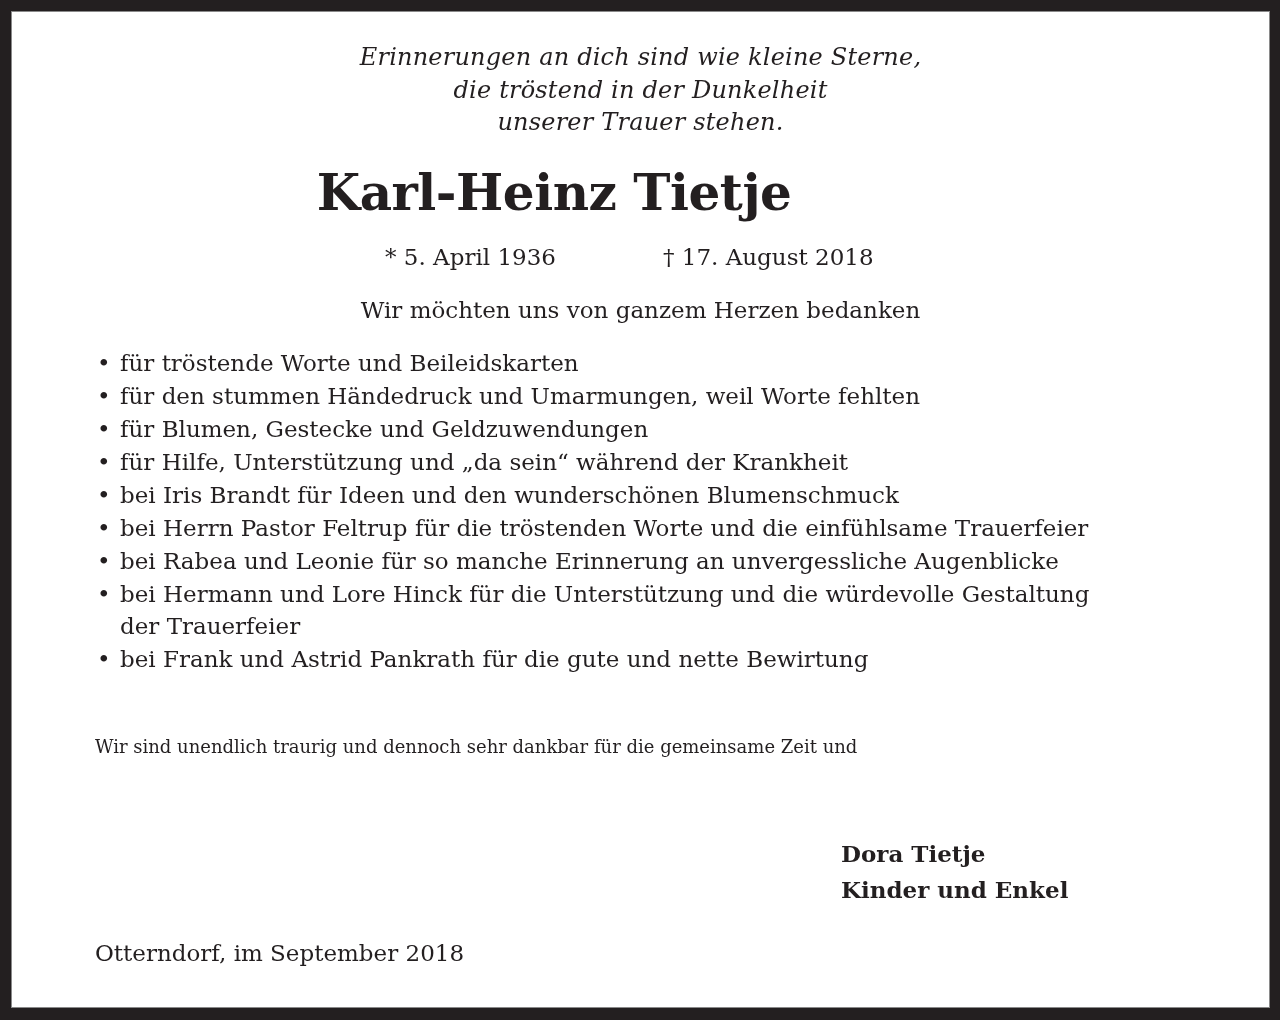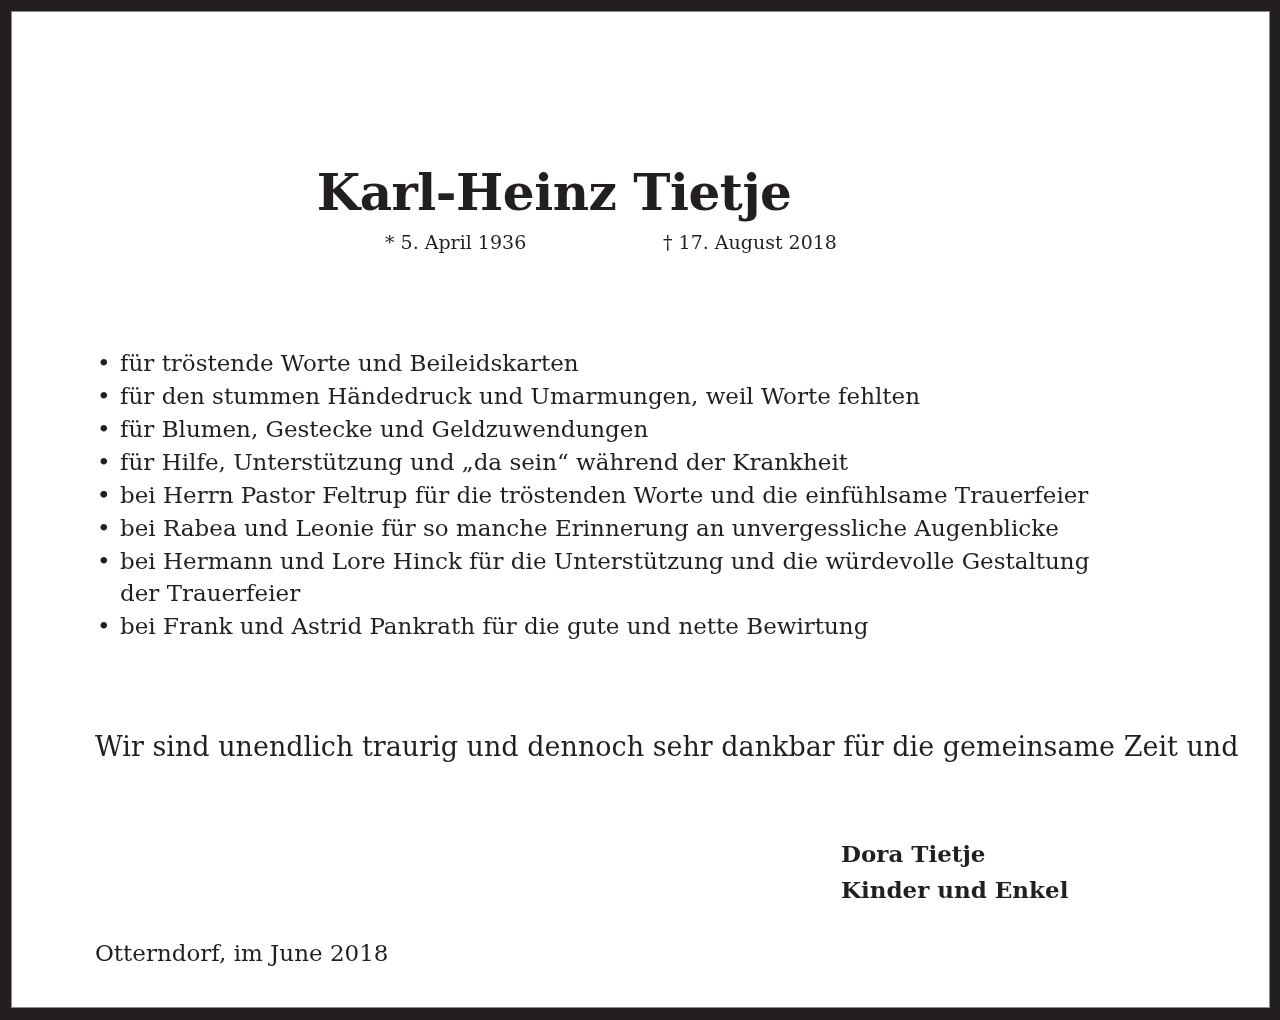--- a/index.html
+++ b/index.html
@@ -30,21 +30,21 @@
   .poem div { white-space: nowrap; }
   .name {
     left: 0; width: 1086px; top: 152px;
     text-align: center;
     font-weight: bold;
     font-size: 50px;
     line-height: 60px;
     letter-spacing: -0.5px;
   }
   .dates {
-    top: 216px; font-size: 19px; line-height: 30px;
+    top: 231px; font-size: 23px; line-height: 30px;
   }
   .born { left: 374px; }
   .died { left: 652px; }
   .thanks-heading {
     left: 0; width: 1259px; top: 284px;
     text-align: center;
     font-size: 23px; line-height: 30px;
   }
   .list {
     left: 84px; top: 336px;
@@ -56,65 +56,72 @@
     position: relative;
     padding-left: 25px;
     white-space: nowrap;
   }
   .list li .bullet {
     position: absolute; left: 2px; top: 0;
   }
   .list li.two-line { line-height: 32.5px; }
   .closing {
     left: 84px; top: 720px;
-    font-size: 27px; line-height: 31px;
+    font-size: 18px; line-height: 31px;
   }
   .closing div { white-space: nowrap; }
   .signature {
     left: 798px; top: 825px;
     font-weight: bold;
     font-size: 23px; line-height: 36px; margin-left: 32px;
   }
   .signature div { white-space: nowrap; }
   .place-date {
     left: 84px; top: 927px;
     font-size: 23px; line-height: 30px;
   }
 </style>
 </head>
 <body>
 
 <div class="page">
 
+  <div class="abs poem">
+    <div>Erinnerungen an dich sind wie kleine Sterne,</div>
+    <div>die tröstend in der Dunkelheit</div>
+    <div>unserer Trauer stehen.</div>
+  </div>
 
   <div class="abs name">Karl-Heinz Tietje</div>
 
   <div class="abs dates born">* 5. April 1936</div>
   <div class="abs dates died">† 17. August 2018</div>
 
+  <div class="abs thanks-heading">Wir möchten uns von ganzem Herzen bedanken</div>
 
   <ul class="abs list">
     <li>
       <span class="bullet">•</span>
       <span>für tröstende Worte und Beileidskarten</span>
     </li>
     <li>
       <span class="bullet">•</span>
       <span>für den stummen Händedruck und Umarmungen, weil Worte fehlten</span>
     </li>
     <li>
       <span class="bullet">•</span>
       <span>für Blumen, Gestecke und Geldzuwendungen</span>
     </li>
     <li>
       <span class="bullet">•</span>
       <span>für Hilfe, Unterstützung und „da sein“ während der Krankheit</span>
     </li>
     <li>
       <span class="bullet">•</span>
+      <span>bei Iris Brandt für Ideen und den wunderschönen Blumenschmuck</span>
     </li>
     <li>
       <span class="bullet">•</span>
       <span>bei Herrn Pastor Feltrup für die tröstenden Worte und die einfühlsame Trauerfeier</span>
     </li>
     <li class="two-line">
       <span class="bullet">•</span>
       <div>bei Rabea und Leonie für so manche Erinnerung an unvergessliche Augenblicke</div>
     </li>
     <li class="two-line">
@@ -130,15 +137,15 @@
 
   <div class="abs closing">
     <div>Wir sind unendlich traurig und dennoch sehr dankbar für die gemeinsame Zeit und</div>
   </div>
 
   <div class="abs signature">
     <div>Dora Tietje</div>
     <div>Kinder und Enkel</div>
   </div>
 
-  <div class="abs place-date">Otterndorf, im June 2018</div>
+  <div class="abs place-date">Otterndorf, im September 2018</div>
 
 </div>
 
 </body></html>

